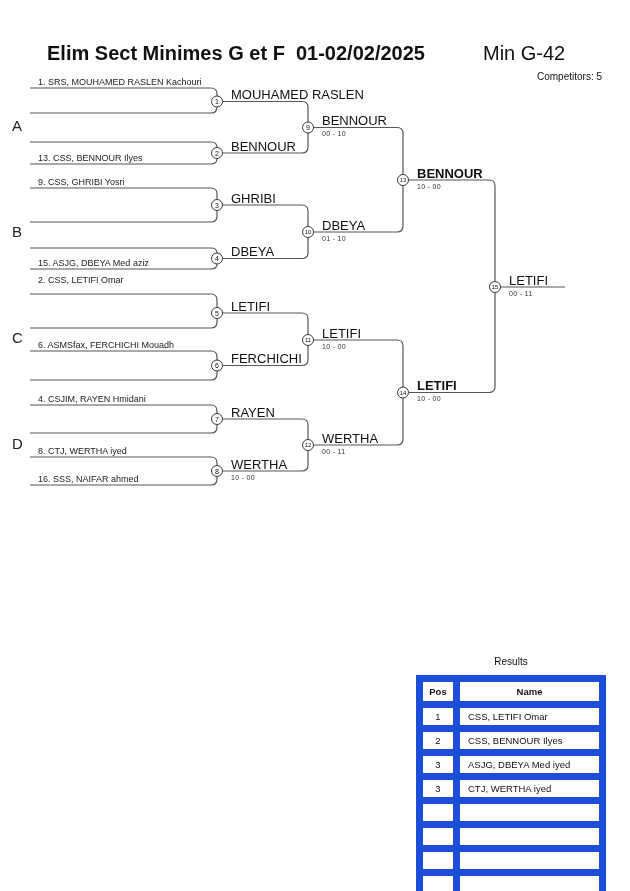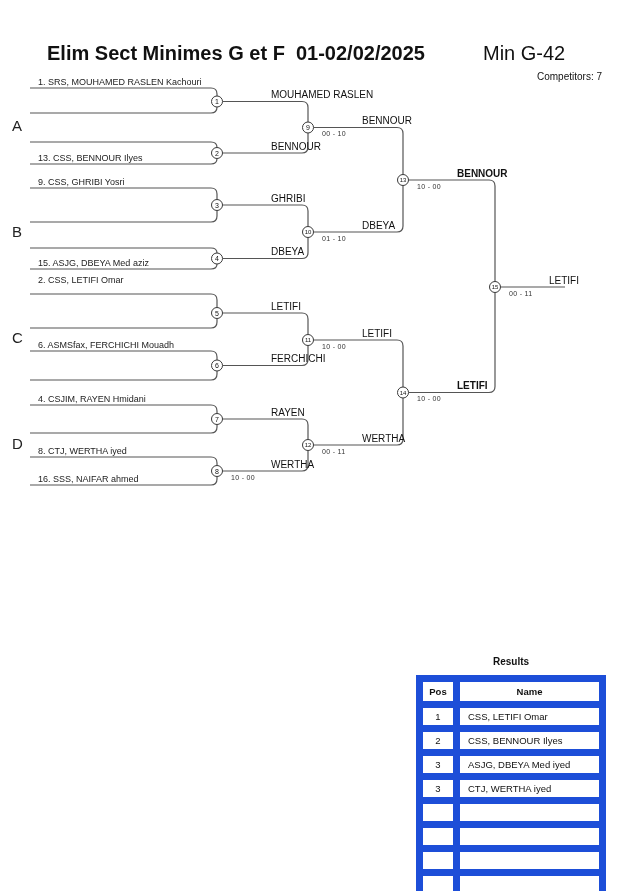--- a/index.html
+++ b/index.html
@@ -4,46 +4,46 @@
 <style>
   html,body{margin:0;padding:0;background:#fff;}
   .page{position:relative;width:630px;height:891px;background:#fff;overflow:hidden;
         font-family:"Liberation Sans",sans-serif;color:#111;}
   .abs{position:absolute;white-space:nowrap;}
   .main-title{left:47px;top:43px;font-size:20px;font-weight:bold;line-height:20px;white-space:pre;}
   .category{left:483px;top:43px;font-size:20px;font-weight:normal;line-height:20px;}
   .competitors{right:28px;top:71px;font-size:10px;line-height:11px;}
   .group-label{left:12px;font-size:15px;line-height:16px;color:#222;}
   .entry{left:38px;font-size:9px;line-height:10px;color:#222;}
-  .winner{font-size:10px;line-height:10px;color:#111;margin-left:40px;}
+  .winner{font-size:13px;line-height:10px;color:#111;}
   .winner.bold{font-weight:bold;}
   .score{font-size:7px;line-height:8px;color:#333;letter-spacing:.3px;}
   .bracket-svg{position:absolute;left:0;top:0;}
   .bracket-svg path{fill:none;stroke:#555;stroke-width:1.2;}
   .bracket-svg circle{fill:#fff;stroke:#3a3a3a;stroke-width:1;}
   .bracket-svg text{font-family:"Liberation Sans",sans-serif;fill:#111;text-anchor:middle;}
   .cnum{font-size:7px;}
   .cnum2{font-size:6px;}
-  .results-title{left:416px;top:656px;width:190px;text-align:center;font-size:10px;font-weight:bold;}
+  .results-title{left:416px;top:656px;width:190px;text-align:center;font-size:10px;font-weight:normal;}
   table.results{position:absolute;left:416px;top:675px;width:190px;border-collapse:collapse;
         border:2px solid #000;table-layout:fixed;}
   table.results th, table.results td{border:7px solid #1d4ed8;font-size:9.5px;overflow:hidden;}
   table.results th{height:17px;font-weight:bold;text-align:center;}
   table.results td{height:15px;}
   td.pos, th.pos{width:28px;text-align:center;}
   td.name{padding-left:8px;text-align:left;}
 </style>
 </head>
 <body>
 
 <div class="page">
 
   <div class="abs main-title">Elim Sect Minimes G et F  01-02/02/2025</div>
   <div class="abs category">Min G-42</div>
-  <div class="abs competitors">Competitors: 7</div>
+  <div class="abs competitors">Competitors: 5</div>
 
   <svg class="bracket-svg" width="630" height="530" viewBox="0 0 630 530">
     <g>
       <path d="M30 88 H211 Q217 88 217 94 V96"></path>
       <path d="M30 113 H211 Q217 113 217 107"></path>
       <path d="M30 142 H211 Q217 142 217 147.5"></path>
       <path d="M30 164 H211 Q217 164 217 158.5"></path>
       <path d="M30 188 H211 Q217 188 217 194 V199.5"></path>
       <path d="M30 222 H211 Q217 222 217 216 V210.5"></path>
       <path d="M30 248 H211 Q217 248 217 253"></path>

